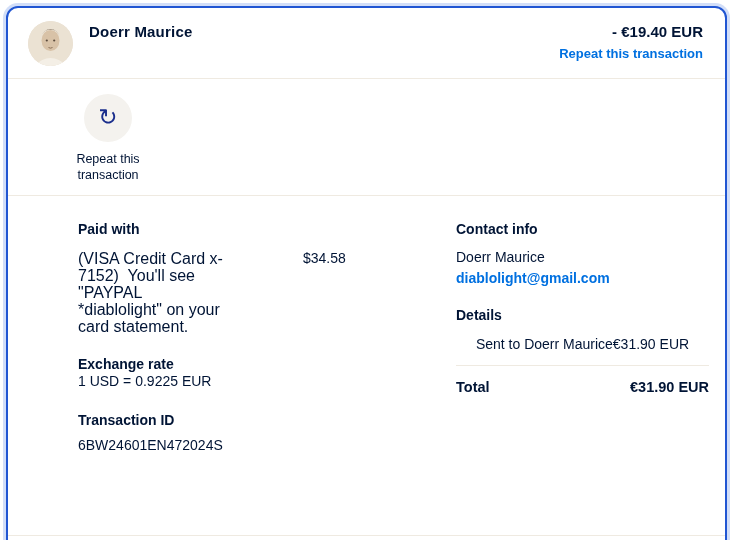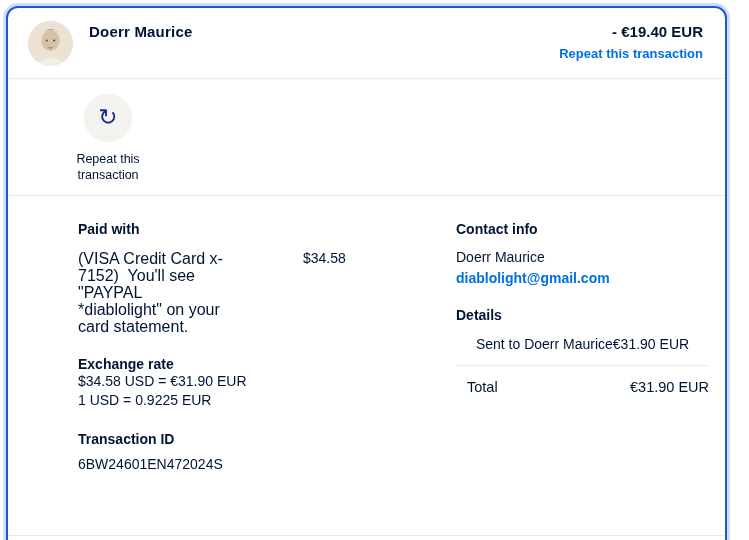--- a/index.html
+++ b/index.html
@@ -59,21 +59,21 @@
 
   .tx-heading { margin-top: 21px; }
   .tx-id { font-size: 14px; margin-top: 9px; }
 
   .contact-name { font-size: 14px; margin-top: 12px; }
   .contact-email { font-size: 14px; font-weight: bold; color: #0070e0; margin-top: 5px; cursor: pointer; }
 
   .details-heading { margin-top: 21px; }
   .detail-row { display: flex; justify-content: center; margin-top: 13px; font-size: 14px; }
   .detail-divider { border-top: 1px solid #efeae1; margin-top: 13px; }
-  .total-row { display: flex; justify-content: space-between; margin-top: 13px; font-size: 14.5px; font-weight: normal; margin-left: 11px; }
+  .total-row { display: flex; justify-content: space-between; margin-top: 13px; font-size: 14.5px; font-weight: bold; }
 </style>
 </head>
 <body>
 
 <div class="card">
 
   <div class="header">
     <div class="avatar">
       <svg viewBox="0 0 45 45" width="45" height="45">
         <circle cx="22.5" cy="22.5" r="22.5" fill="#ebe2d3"></circle>
@@ -113,21 +113,20 @@
       <div class="section-heading">Paid with</div>
       <div class="pw-row">
         <div class="pw-desc">
           <span>(VISA Credit Card x-7152)</span>&nbsp;
           <span>You'll see "PAYPAL *diablolight" on your card statement.</span>
         </div>
         <div class="pw-amount">$34.58</div>
       </div>
 
       <div class="section-heading xr-heading">Exchange rate</div>
-      <div class="xr-line">$34.58 USD = €31.90 EUR</div>
       <div class="xr-line">1 USD = 0.9225 EUR</div>
 
       <div class="section-heading tx-heading">Transaction ID</div>
       <div class="tx-id">6BW24601EN472024S</div>
     </div>
 
     <div class="col-right">
       <div class="section-heading">Contact info</div>
       <div class="contact-name">Doerr Maurice</div>
       <div class="contact-email">diablolight@gmail.com</div>

